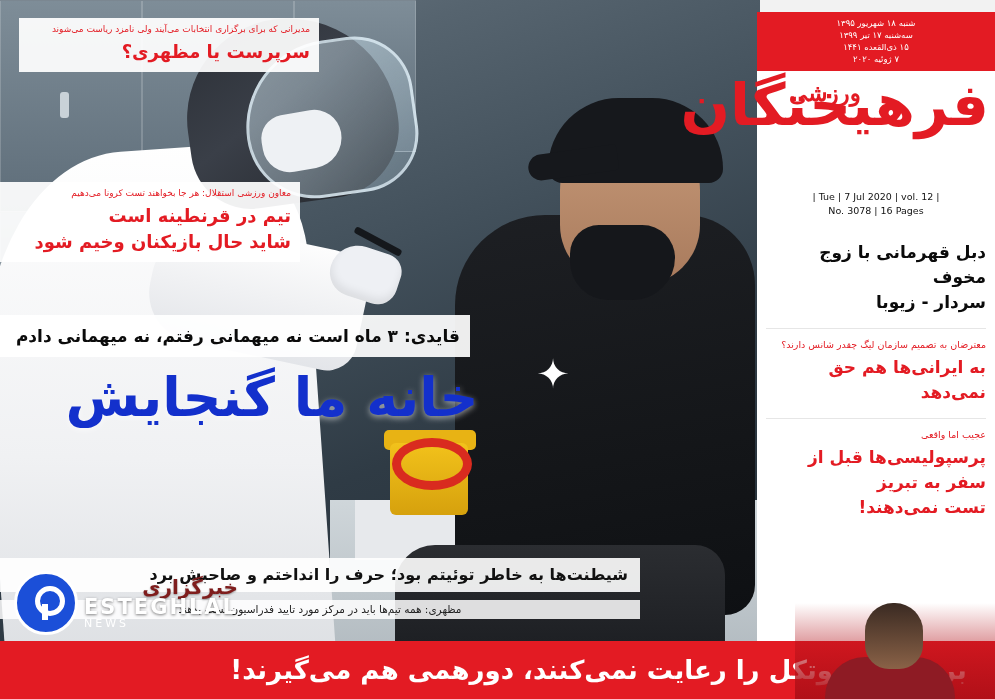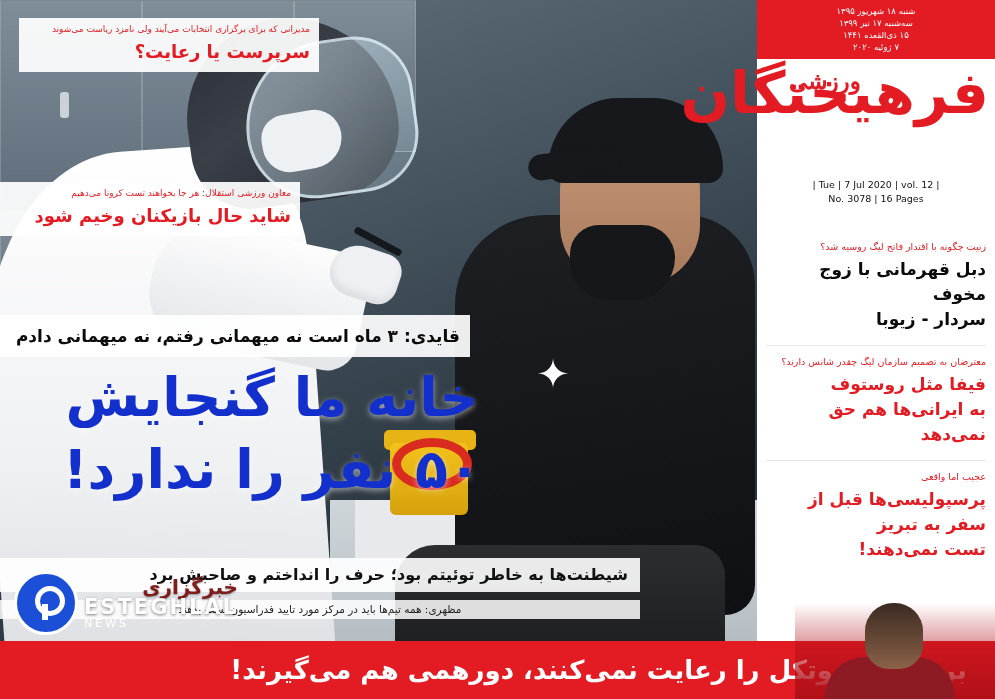--- a/index.html
+++ b/index.html
@@ -188,21 +188,21 @@
   .table-white {
     position: absolute;
     left: 355px; top: 500px;
     width: 230px; height: 60px;
     background: #e7e9ec;
   }
 
   
   .masthead {
     position: absolute;
-    right: 0; top: 0;
+    right: 0; top: 12px;
     width: 238px; height: 232px;
     background: #ffffff;
     border-bottom: 3px solid #e31b23;
   }
   .datebar {
     position: absolute;
     right: 0; top: 0;
     width: 238px;
     background: #e31b23;
     color: #fff;
@@ -466,32 +466,32 @@
     <div class="glove"></div>
     <div class="swab"></div>
 
     <div class="bin-lid"></div>
     <div class="bin"></div>
     <div class="red-ring"></div>
   </div>
 
   <div class="teaser t1">
     <div class="kicker">مدیرانی که برای برگزاری انتخابات می‌آیند ولی نامزد ریاست می‌شوند</div>
-    <div class="headline red">سرپرست یا رعایت؟</div>
+    <div class="headline red">سرپرست یا مظهری؟</div>
   </div>
 
   <div class="teaser t2">
     <div class="kicker">معاون ورزشی استقلال: هر جا بخواهند تست کرونا می‌دهیم</div>
+    <div class="headline red">تیم در قرنطینه است</div>
     <div class="headline red">شاید حال بازیکنان وخیم شود</div>
   </div>
 
   <div class="lead-kicker">قایدی: ۳ ماه است نه میهمانی رفتم، نه میهمانی دادم</div>
   <div class="lead">
     <div>خانه ما گنجایش</div>
-    <div class="l2">۵۰ نفر را ندارد!</div>
   </div>
   <div class="sub-strip">شیطنت‌ها به خاطر توئیتم بود؛ حرف را انداختم و صاحبش برد</div>
   <div class="caption-line">مظهری: همه تیم‌ها باید در مرکز مورد تایید فدراسیون تست بدهند</div>
 
   <div class="wm">
     <div class="wm-badge"></div>
     <div class="wm-text">
       <div class="wm-fa">خبرگزاری</div>
       <div class="wm-en">ESTEGHLAL</div>
       <div class="wm-news">NEWS</div>
@@ -511,29 +511,27 @@
     </div>
     <div class="issue-line">
       <div>| Tue | 7 Jul 2020 | vol. 12 |</div>
       <div>No. 3078 | 16 Pages</div>
     </div>
   </div>
 
   <div class="rail">
 
     <div class="story">
-      <div class="kicker">زنیت چگونه با اقتدار فاتح لیگ روسیه شد؟</div>
       <div class="headline">دبل قهرمانی با زوج مخوف</div>
       <div class="headline">سردار - زیوبا</div>
     </div>
     <hr class="hr-red">
 
     <div class="story">
       <div class="kicker">معترضان به تصمیم سازمان لیگ چقدر شانس دارند؟</div>
-      <div class="headline red">فیفا مثل روستوف</div>
       <div class="headline red">به ایرانی‌ها هم حق نمی‌دهد</div>
     </div>
     <hr class="hr-red">
 
     <div class="story">
       <div class="kicker">عجیب اما واقعی</div>
       <div class="headline red">پرسپولیسی‌ها قبل از سفر به تبریز</div>
       <div class="headline red">تست نمی‌دهند!</div>
     </div>
 

